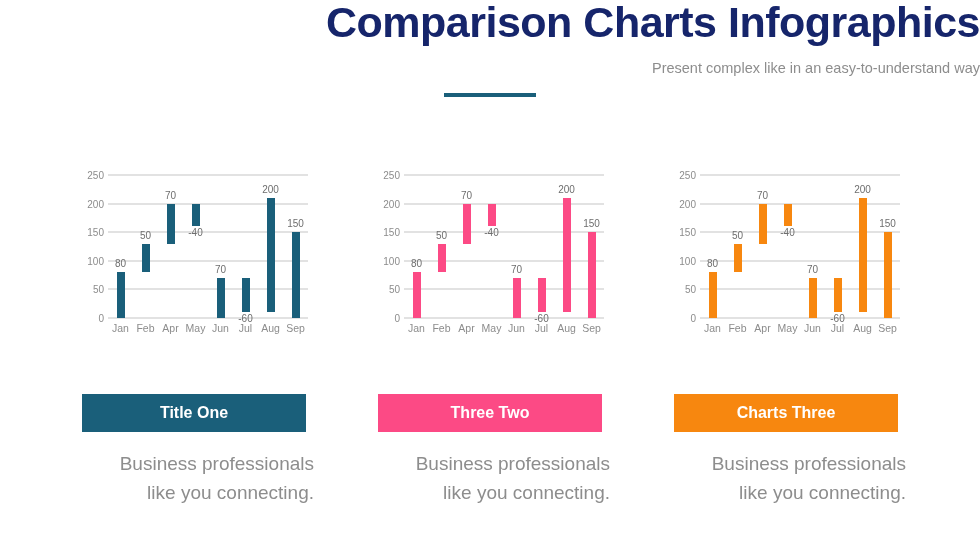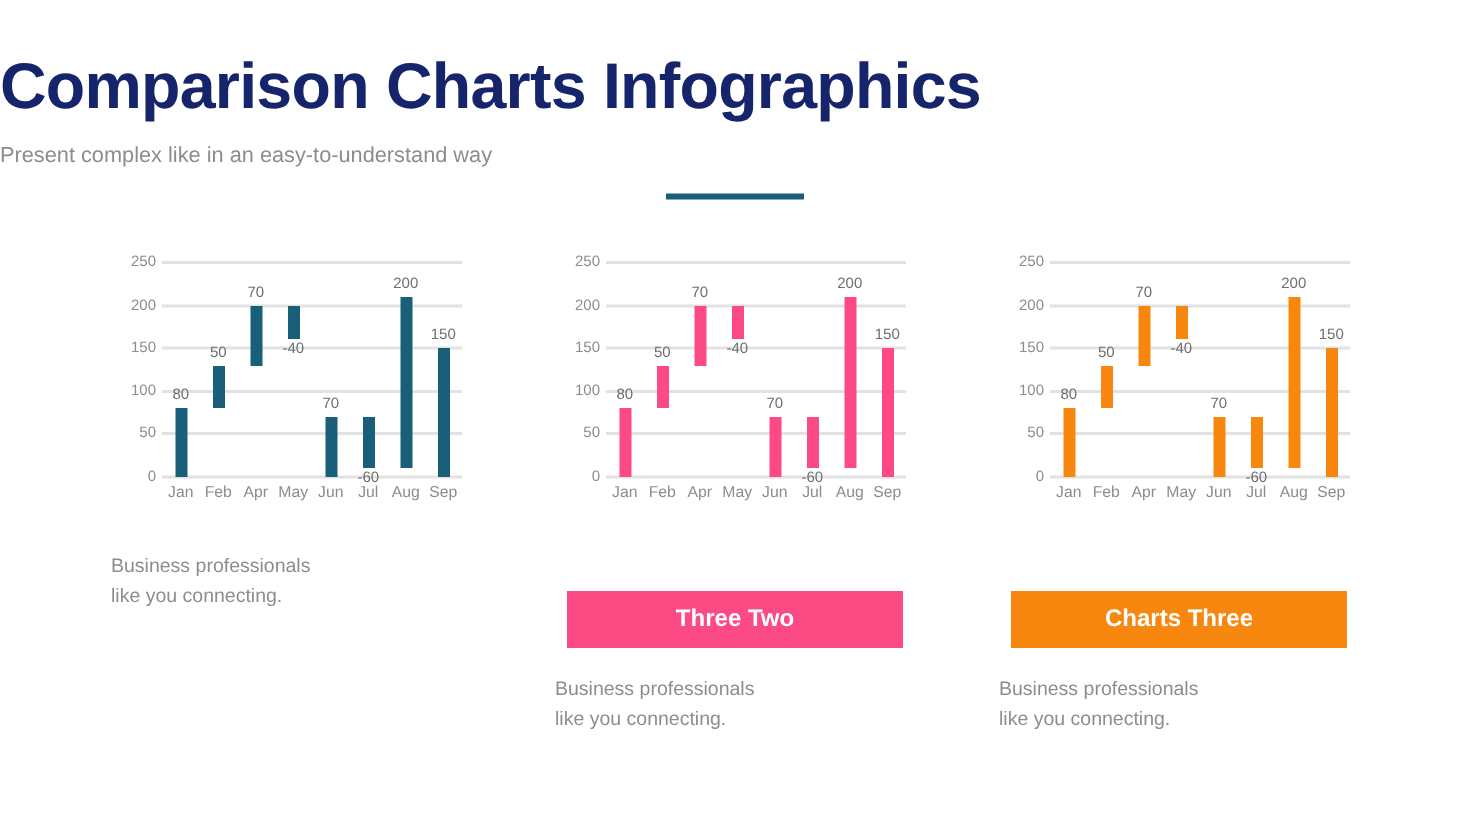--- a/index.html
+++ b/index.html
@@ -9,21 +9,21 @@
     font-family: "Liberation Sans", sans-serif;
     overflow: hidden;
   }
   .slide {
     position: relative;
     width: 980px; height: 549px;
     background: #ffffff;
   }
 
   
-  .header { text-align: left; padding-top: 36px; }
+  .header { text-align: right; }
   .page-title {
     font-size: 43px;
     font-weight: bold;
     color: #16256b;
     letter-spacing: -0.5px;
     line-height: 1.05;
   }
   .page-subtitle {
     margin-top: 15px;
     font-size: 14.5px;
@@ -130,22 +130,22 @@
     height: 38px;
     display: flex;
     align-items: center;
     justify-content: center;
     color: #ffffff;
     font-size: 16px;
     font-weight: bold;
   }
   .caption {
     margin-top: 17px;
-    text-align: left;
-    font-size: 13px;
+    text-align: right;
+    font-size: 19px;
     line-height: 1.55;
     color: #8d8d8d;
     width: 240px;
   }
 </style>
 </head>
 <body>
 
 <div class="slide">
 
@@ -214,20 +214,23 @@
             <div class="x-label" style="left: 12.5px;">Jan</div>
             <div class="x-label" style="left: 37.5px;">Feb</div>
             <div class="x-label" style="left: 62.5px;">Apr</div>
             <div class="x-label" style="left: 87.5px;">May</div>
             <div class="x-label" style="left: 112.5px;">Jun</div>
             <div class="x-label" style="left: 137.5px;">Jul</div>
             <div class="x-label" style="left: 162.5px;">Aug</div>
             <div class="x-label" style="left: 187.5px;">Sep</div>
           </div>
         </div>
+        <div class="title-bar" style="background: rgb(26, 95, 122);">
+          <span>Title One</span>
+        </div>
         <div class="caption">
           <div>Business professionals</div>
           <div>like you connecting.</div>
         </div>
       </div>
       <div class="column">
         <div class="chart-block">
           <div class="chart-area">
             <div class="y-labels">
               <div class="y-label" style="top: 143px;">0</div>

